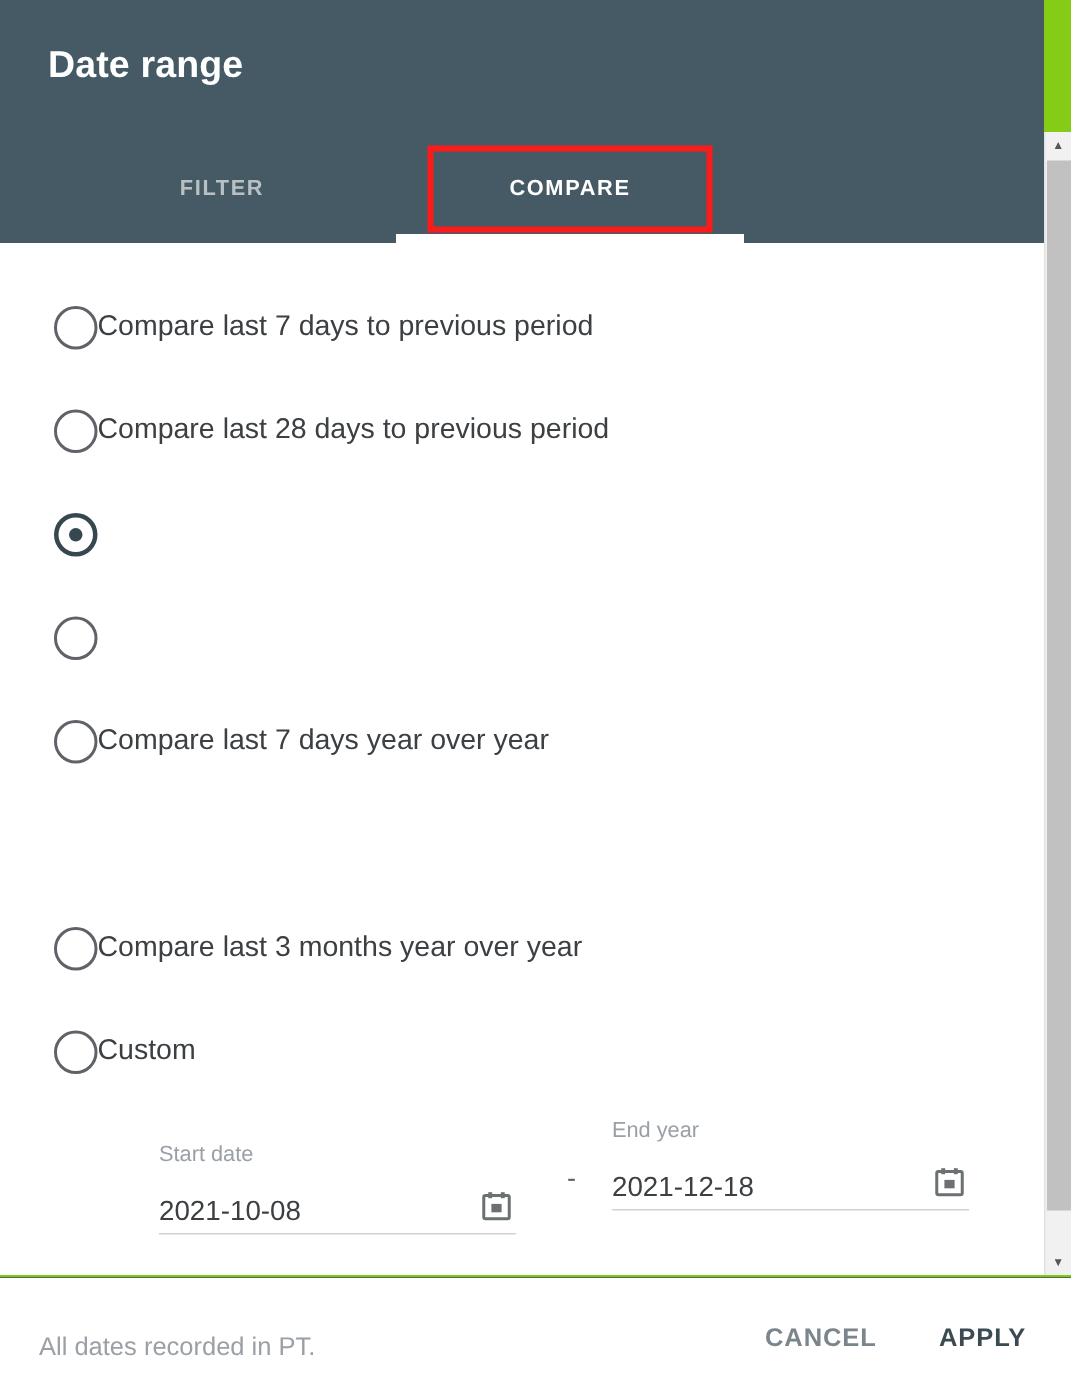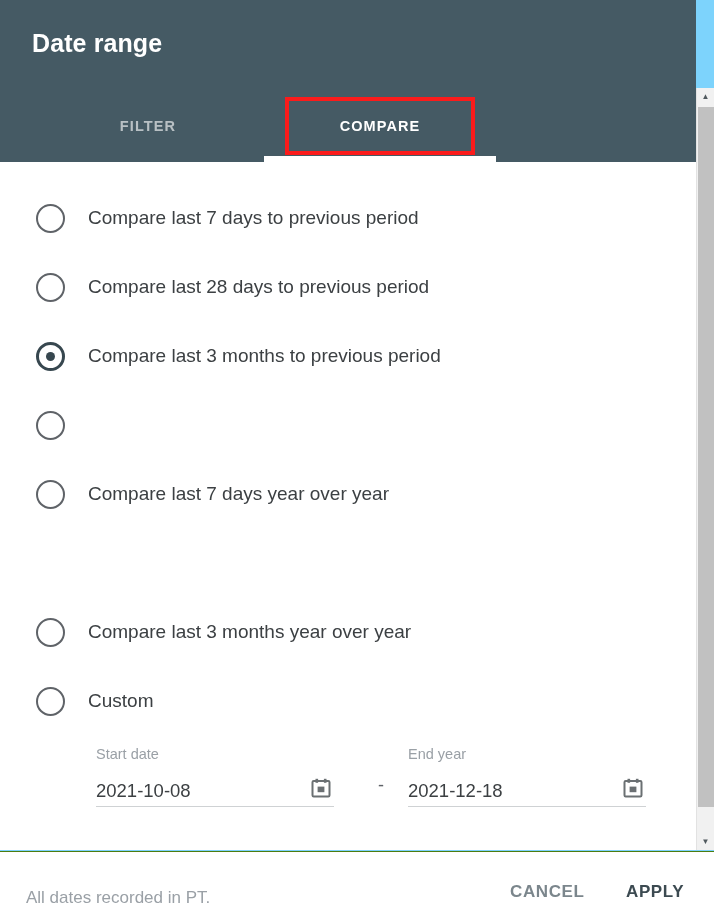--- a/index.html
+++ b/index.html
@@ -7,21 +7,21 @@
     width: 714px;
     height: 924px;
     overflow: hidden;
     background: #ffffff;
     font-family: "Liberation Sans", sans-serif;
   }
   #dialog {
     position: relative;
     width: 714px;
     height: 924px;
-    background: #7dd3fc;
+    background: #84cc16;
     overflow: hidden;
   }
 
   
   .header {
     position: absolute;
     left: 0; top: 0;
     width: 696px;
     height: 162px;
     background: #455a64;
@@ -107,40 +107,39 @@
   .radio.checked::after {
     content: "";
     position: absolute;
     left: 50%; top: 50%;
     width: 9px; height: 9px;
     margin: -4.5px 0 0 -4.5px;
     border-radius: 50%;
     background: #37474f;
   }
   .option-label {
-    margin-left: 23px;
     font-size: 19px;
     color: #3c4043;
     white-space: nowrap;
   }
 
   
   .daterow {
     position: absolute;
     left: 90px;
     top: 583px;
     width: 580px;
     height: 66px;
   }
   .datefield {
     position: absolute;
     width: 238px;
     top: 0;
   }
-  .datefield.start { left: 6px; }
+  .datefield.start { left: 16px; margin-top: 16px; }
   .datefield.end { left: 318px; }
   .date-caption {
     font-size: 14.5px;
     color: #9aa0a6;
     line-height: 18px;
   }
   .date-inputline {
     position: relative;
     margin-top: 12px;
     height: 32px;
@@ -253,21 +252,20 @@
       <span class="option-label">Compare last 7 days to previous period</span>
     </div>
 
     <div class="option" style="top:107px">
       <span class="radio"></span>
       <span class="option-label">Compare last 28 days to previous period</span>
     </div>
 
     <div class="option" style="top:176px">
       <span class="radio checked"></span>
-      <span class="option-label">Compare last 3 months to previous period</span>
     </div>
 
     <div class="option" style="top:245px">
       <span class="radio"></span>
     </div>
 
     <div class="option" style="top:314px">
       <span class="radio"></span>
       <span class="option-label">Compare last 7 days year over year</span>
     </div>

